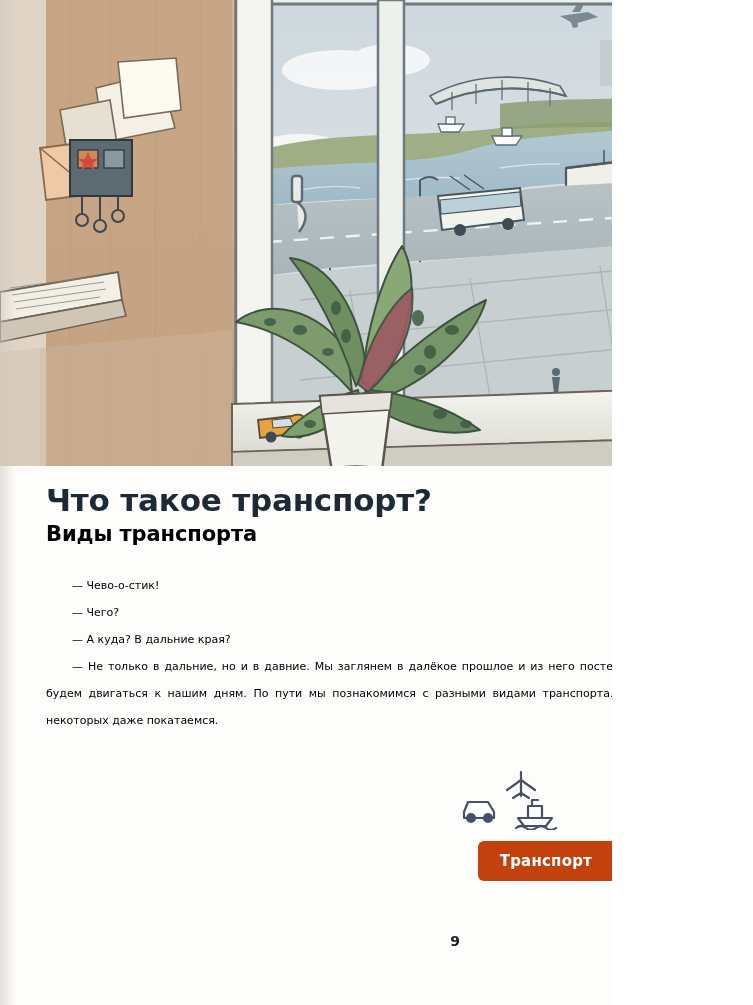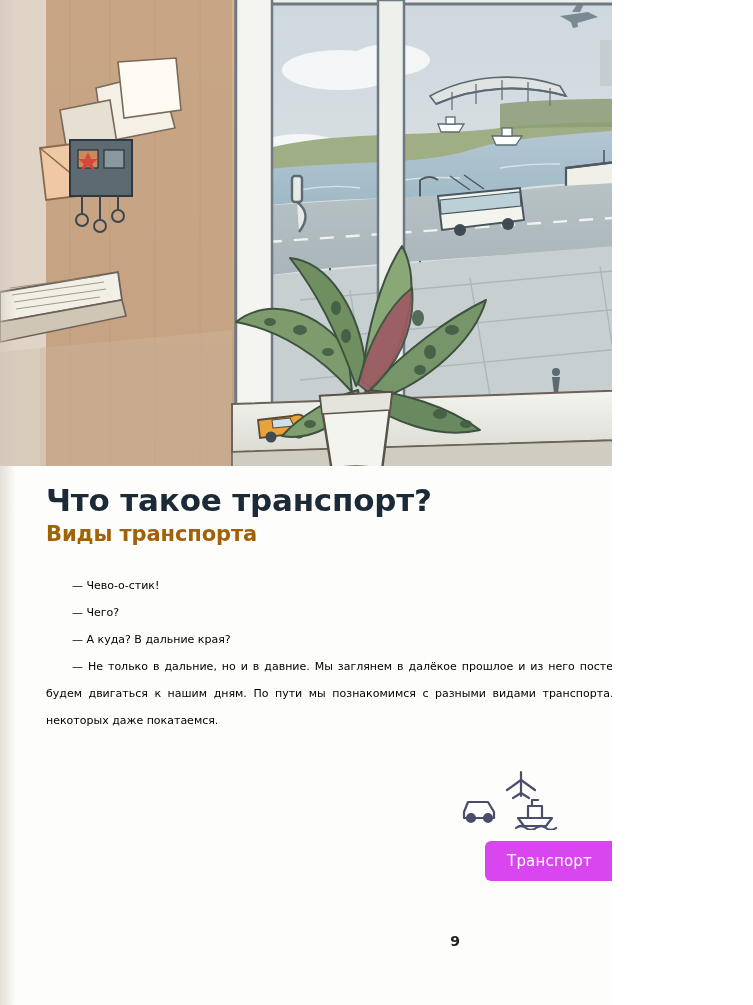--- a/index.html
+++ b/index.html
@@ -43,21 +43,21 @@
     font-size: 31px;
     font-weight: bold;
     color: #1b2a36;
     margin: 0 0 4px 0;
     letter-spacing: -0.2px;
   }
   h2.subtitle {
     font-family: "DejaVu Sans", sans-serif;
     font-size: 21px;
     font-weight: bold;
-    color: #a16207;
+    color: #000000;
     margin: 0 0 26px 0;
     letter-spacing: -0.1px;
   }
   p.para {
     font-family: "DejaVu Sans", sans-serif;
     font-size: 11px;
     line-height: 27px;
     color: #000000;
     margin: 0;
     text-align: justify;
@@ -84,24 +84,24 @@
     position: absolute;
     right: 44px;
     bottom: 175px;
     width: 110px;
     height: 62px;
   }
   .badge {
     position: absolute;
     right: 0;
     bottom: 124px;
-    background: #d946ef;
+    background: #c2410c;
     color: #ffffff;
     font-size: 15px;
-    font-weight: normal;
+    font-weight: bold;
     padding: 11px 20px 11px 22px;
     border-radius: 6px 0 0 6px;
     letter-spacing: 0.2px;
     margin-left: 44px;
   }
 
   
   .gutter {
     position: absolute;
     left: 0; top: 0;

